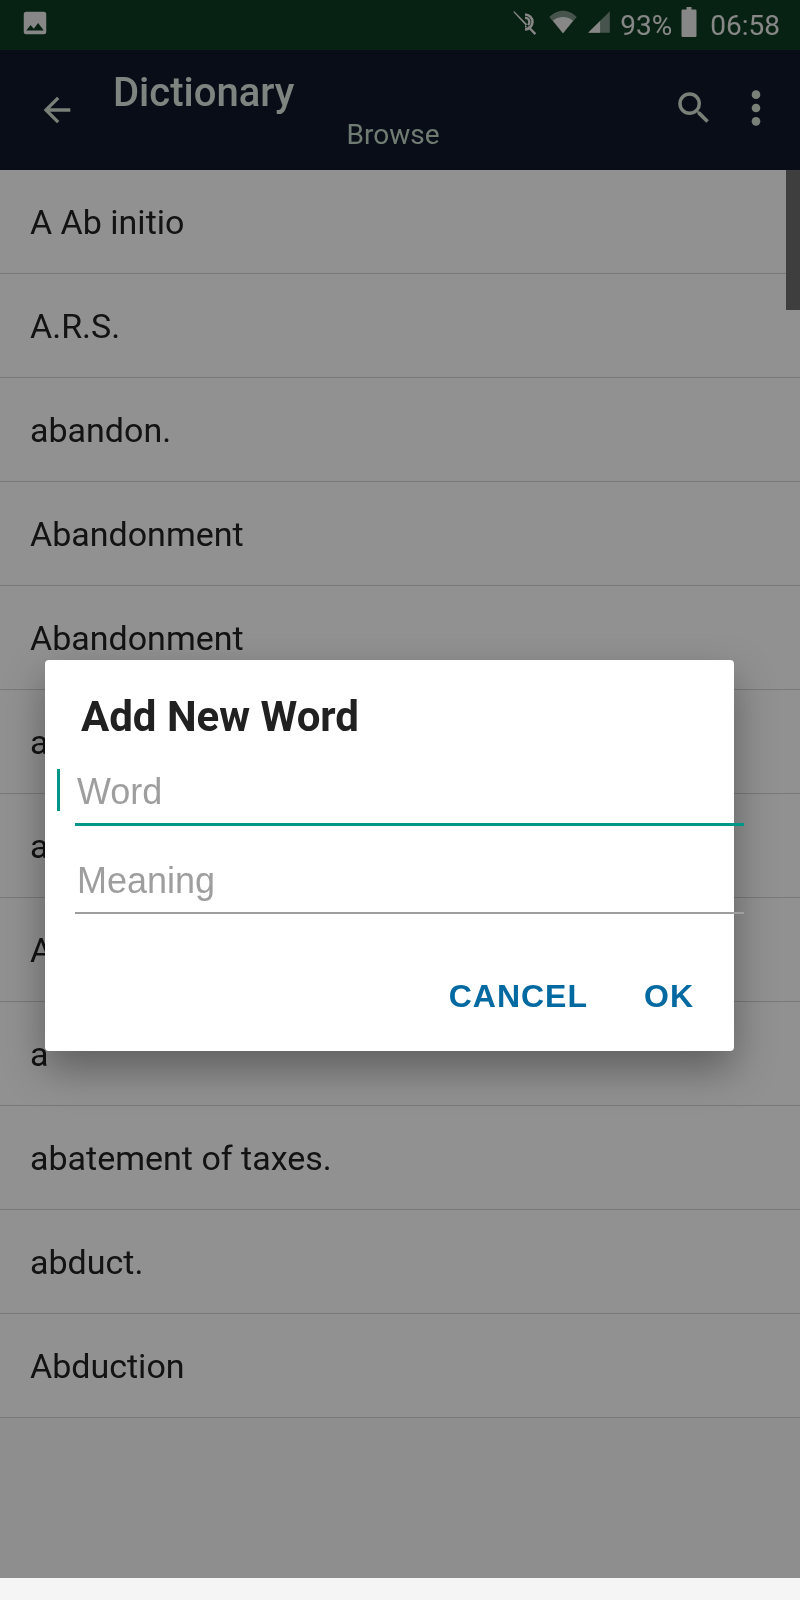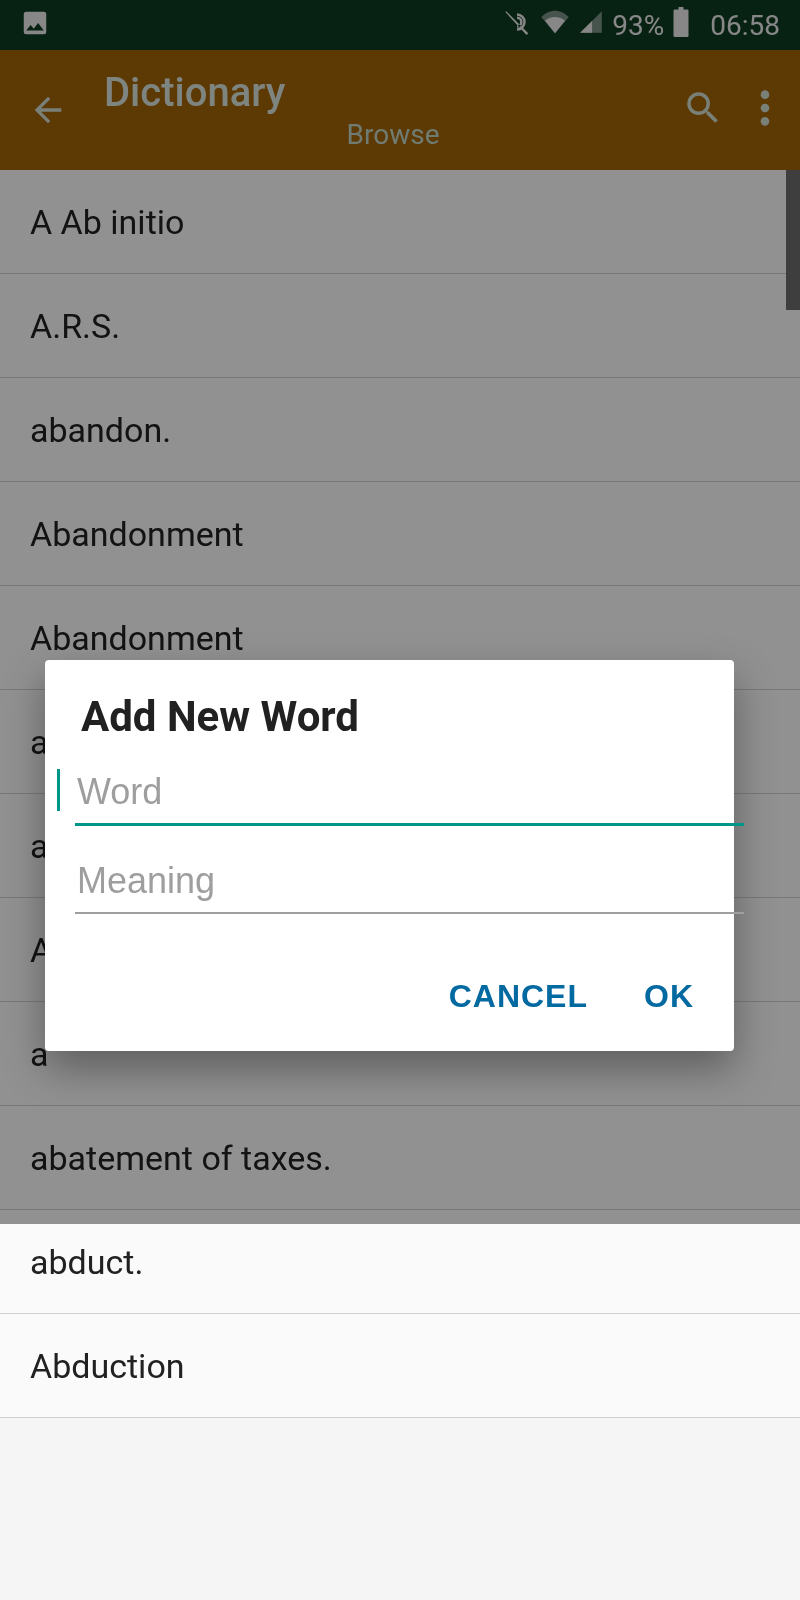--- a/index.html
+++ b/index.html
@@ -12,29 +12,29 @@
     display: flex;
     align-items: center;
     justify-content: space-between;
     padding: 0 20px;
     color: #e8e8e8;
   }
   .status-left { display: flex; align-items: center; }
   .status-right { display: flex; align-items: center; gap: 8px; font-size: 28px; }
   .status-right svg { fill: #e8e8e8; }
   .battery-text { font-weight: 400; }
-  .clock-text { font-weight: 400; margin-left: 12px; }
+  .clock-text { font-weight: 400; margin-left: 4px; }
   
   
   .app-bar {
     height: 120px;
-    background: #a16207;
+    background: #0f172a;
     display: flex;
     align-items: center;
-    padding: 0 20px;
+    padding: 0 29px;
     color: #cdd8ce;
   }
   .app-bar .back { width: 56px; display:flex; align-items:center; justify-content:center; }
   .app-bar .titles { flex: 1; padding-left: 28px; }
   .app-bar .title { font-size: 40px; font-weight: 500; color: #d9e5dc; }
   .app-bar .subtitle { font-size: 28px; color: #c1d4c5; margin-top: 2px; text-align: center; }
   .app-bar .actions { display: flex; align-items: center; gap: 36px; padding-right: 10px; }
   
   
   .list { background: #b91c1c; }
@@ -118,21 +118,21 @@
   .dialog-btn {
     background: none;
     border: none;
     color: #0369a1;
     font-size: 32px;
     font-weight: 700;
     letter-spacing: 1px;
     cursor: pointer;
   }
   
-  .root { position: relative; width: 800px; height: 1224px; }
+  .root { position: relative; width: 800px; height: 1578px; }
 </style>
 </head>
 <body>
 
 <div class="root">
 
   <div class="status-bar">
     <div class="status-left">
       <span>
         <svg width="30" height="30" viewBox="0 0 24 24">

